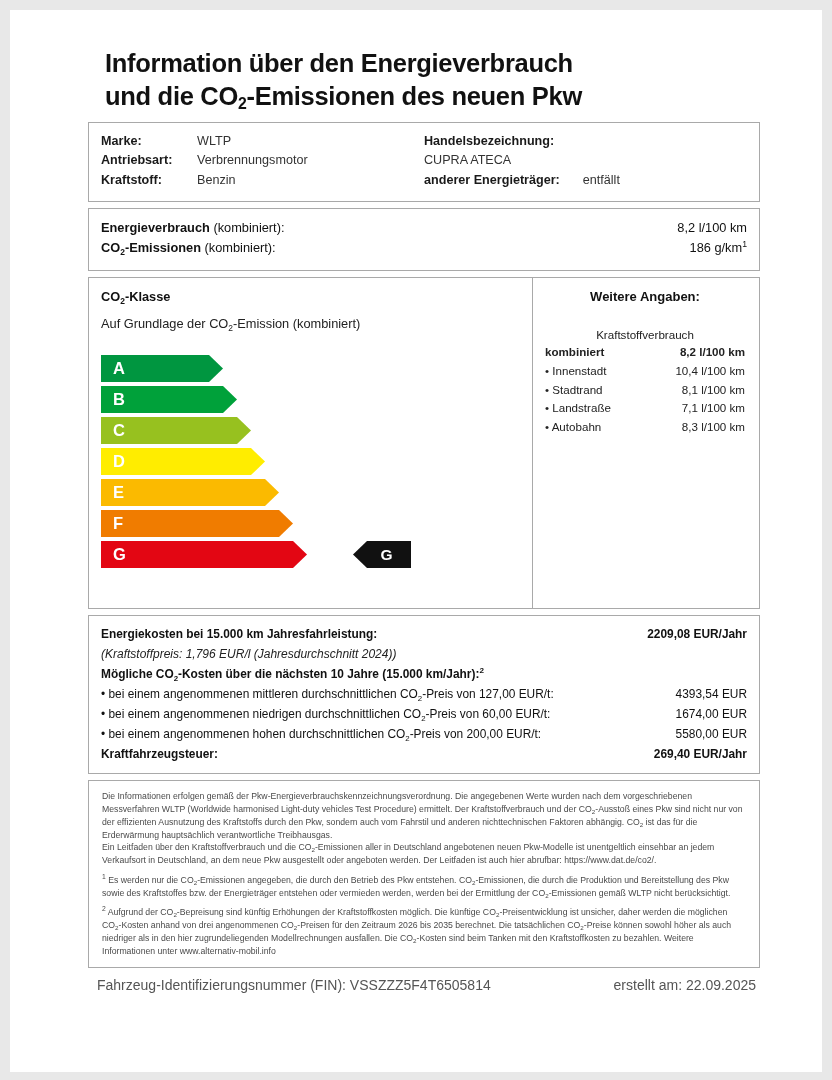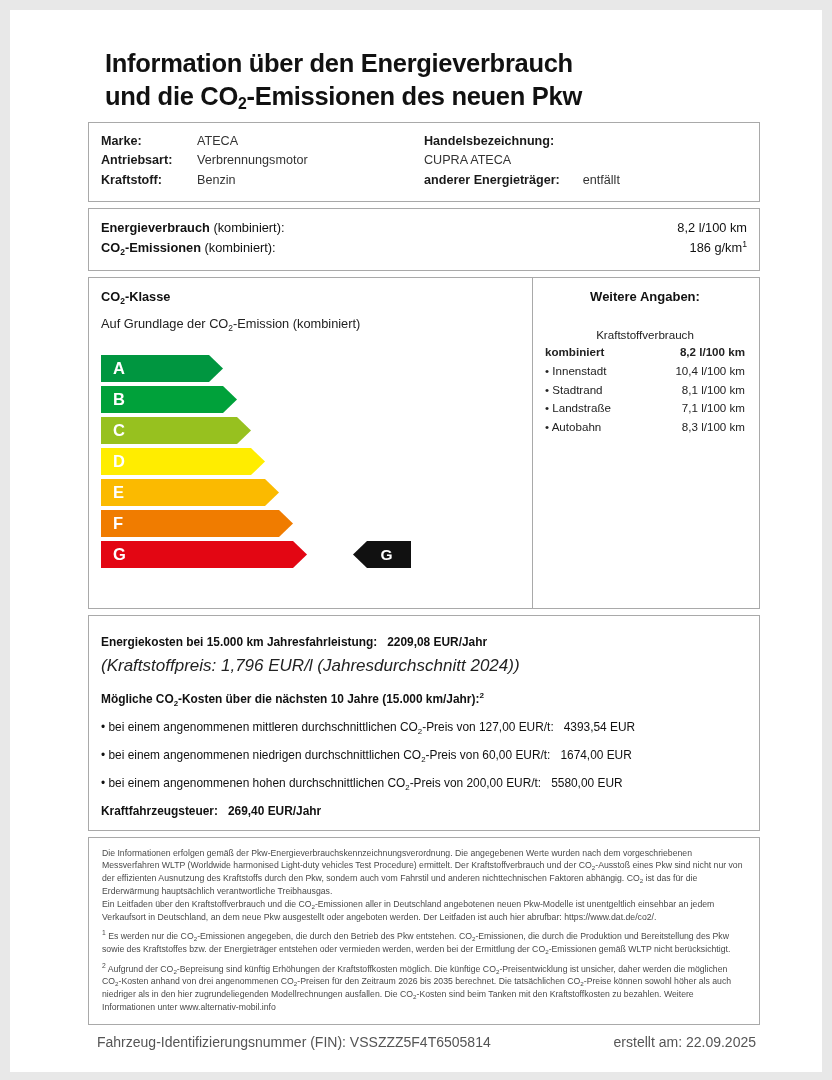--- a/index.html
+++ b/index.html
@@ -133,28 +133,28 @@
     justify-content: space-between;
     line-height: 1.62;
   }
   .wline.bold { font-weight: bold; }
   .wline .wv { white-space: nowrap; }
 
   
   .costs { padding: 8px 12px 9px 12px; }
   .krow {
     display: flex;
+    justify-content: space-between;
     font-size: 11.9px;
     line-height: 1.68;
     color: #111;
-    margin-top: 8px;
   }
   .krow.b .kk, .krow.b .kv { font-weight: bold; }
   .krow .kv { white-space: nowrap; padding-left: 10px; }
-  .kitalic { font-size: 17px; font-style: italic; color: #222; line-height: 1.68; }
+  .kitalic { font-size: 12px; font-style: italic; color: #222; line-height: 1.68; }
 
   
   .legal { padding: 9px 13px 10px 13px; }
   .legal p {
     margin: 0;
     font-size: 8.7px;
     line-height: 1.47;
     color: #4a4a4a;
     text-align: left;
   }
@@ -181,21 +181,21 @@
   <div class="title">
     <div>Information über den Energieverbrauch</div>
     <div><span>und die CO</span><sub>2</sub><span>-Emissionen des neuen Pkw</span></div>
   </div>
 
   <div class="box">
     <div class="vehicle">
       <div class="col col-left">
         <div class="vrow">
           <span class="lbl">Marke:</span>
-          <span class="val">ATECA</span>
+          <span class="val">WLTP</span>
         </div>
         <div class="vrow">
           <span class="lbl">Antriebsart:</span>
           <span class="val">Verbrennungsmotor</span>
         </div>
         <div class="vrow">
           <span class="lbl">Kraftstoff:</span>
           <span class="val">Benzin</span>
         </div>
       </div>

